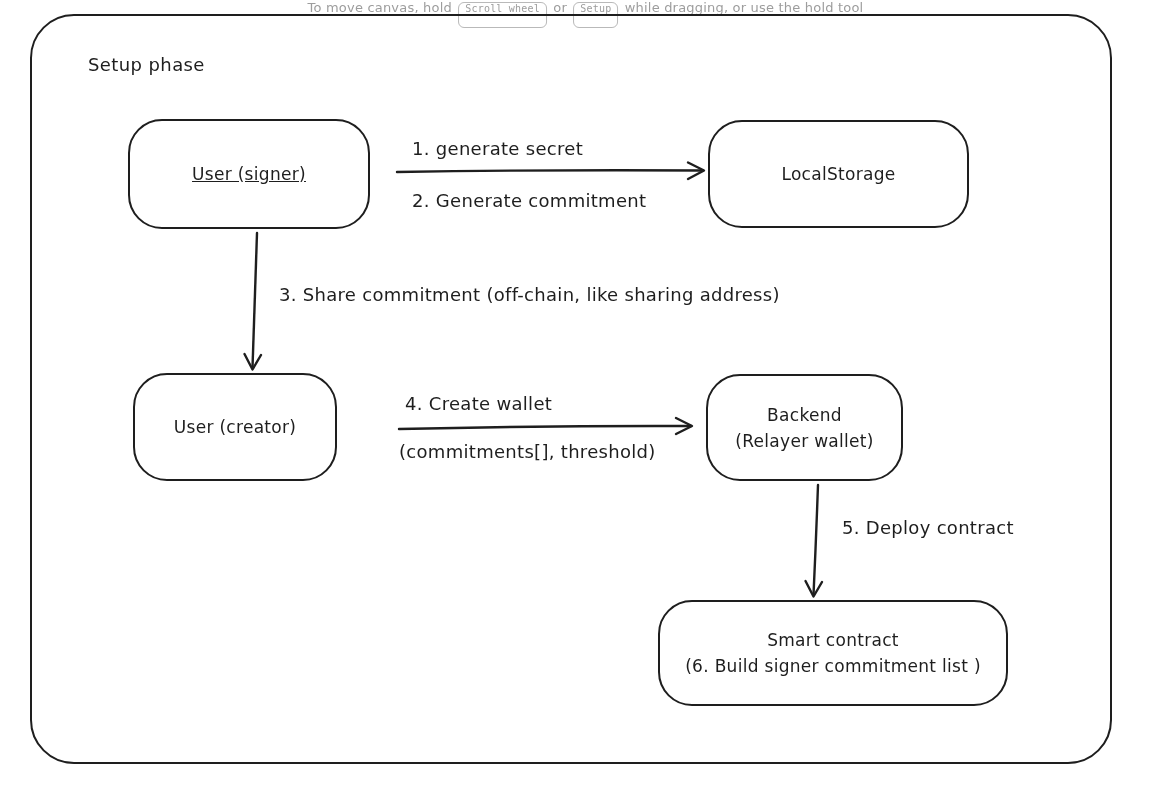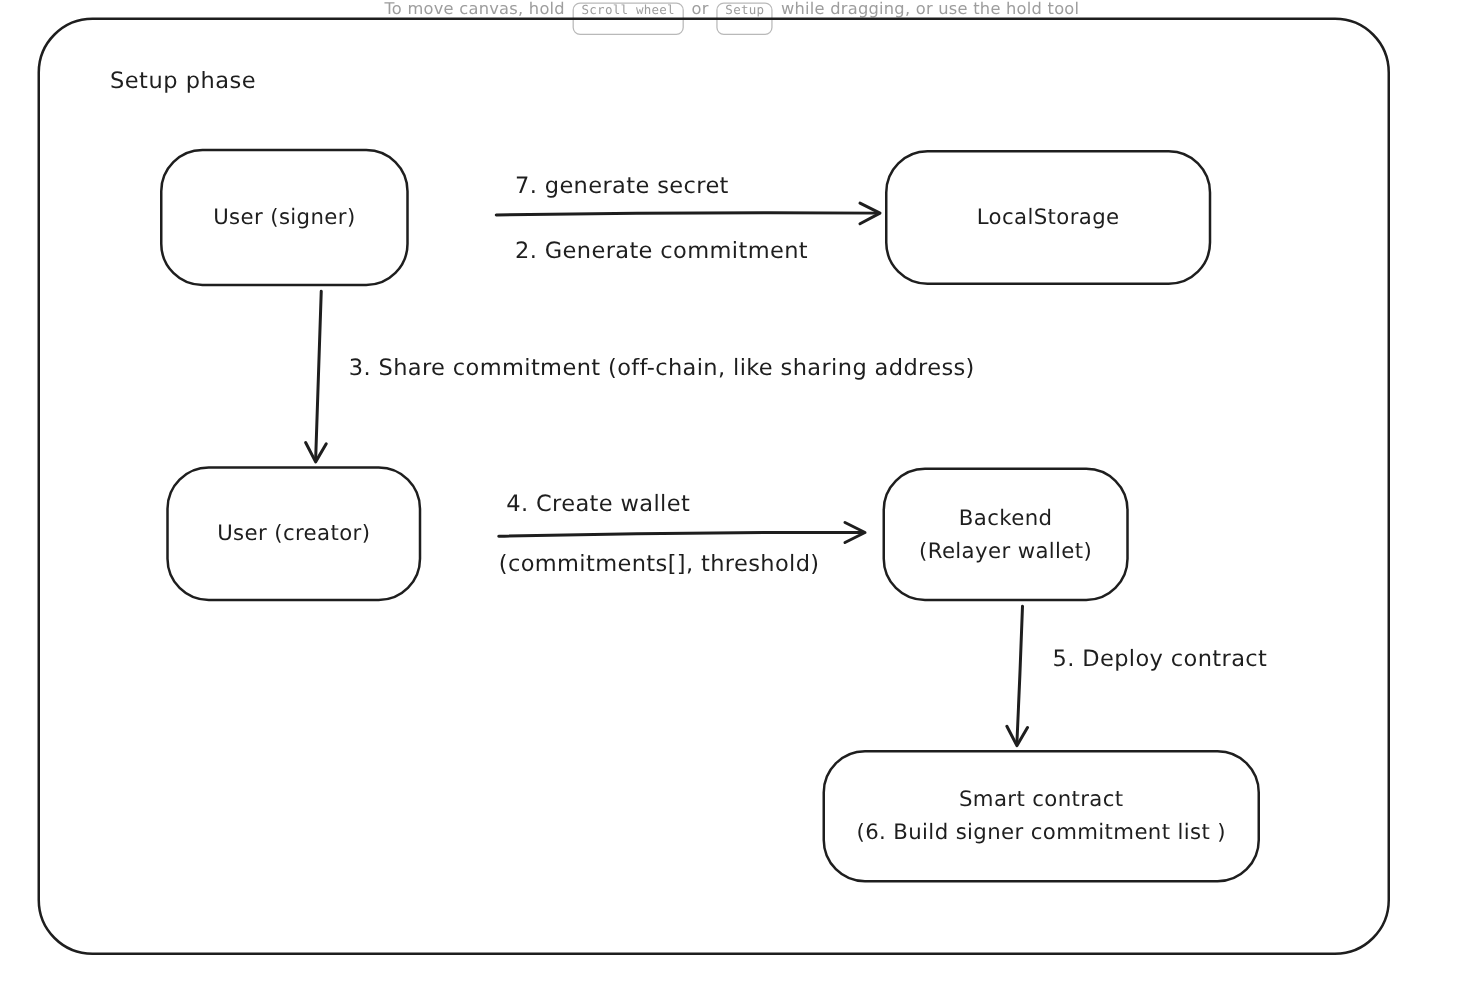--- a/index.html
+++ b/index.html
@@ -69,21 +69,21 @@
     display: flex;
     flex-direction: column;
     align-items: center;
     justify-content: center;
     text-align: center;
     font-size: 17px;
     line-height: 26px;
     letter-spacing: 0.3px;
     z-index: 4;
   }
-  .node-user-signer    { left: 128px; top: 119px; width: 199px; height: 110px; }
+  .node-user-signer    { left: 128px; top: 119px; width: 242px; height: 110px; text-decoration: underline; }
   .node-localstorage   { left: 708px; top: 120px; width: 261px; height: 108px; }
   .node-user-creator   { left: 133px; top: 373px; width: 204px; height: 108px; }
   .node-backend        { left: 706px; top: 374px; width: 197px; height: 107px; text-align: center; }
   .node-smart-contract { left: 658px; top: 600px; width: 350px; height: 106px; }
 
   
   .edge-label {
     position: absolute;
     font-size: 18px;
     letter-spacing: 0.3px;
@@ -162,20 +162,20 @@
   <div class="node node-backend">
     <span>Backend</span>
     <span>(Relayer wallet)</span>
   </div>
 
   <div class="node node-smart-contract">
     <span>Smart contract</span>
     <span>(6. Build signer commitment list )</span>
   </div>
 
-  <div class="edge-label lbl-1">7. generate secret</div>
+  <div class="edge-label lbl-1">1. generate secret</div>
   <div class="edge-label lbl-2">2. Generate commitment</div>
   <div class="edge-label lbl-3">3. Share commitment (off-chain, like sharing address)</div>
   <div class="edge-label lbl-4">4. Create wallet</div>
   <div class="edge-label lbl-5">(commitments[], threshold)</div>
   <div class="edge-label lbl-6">5. Deploy contract</div>
 
 </div>
 
 </body></html>

